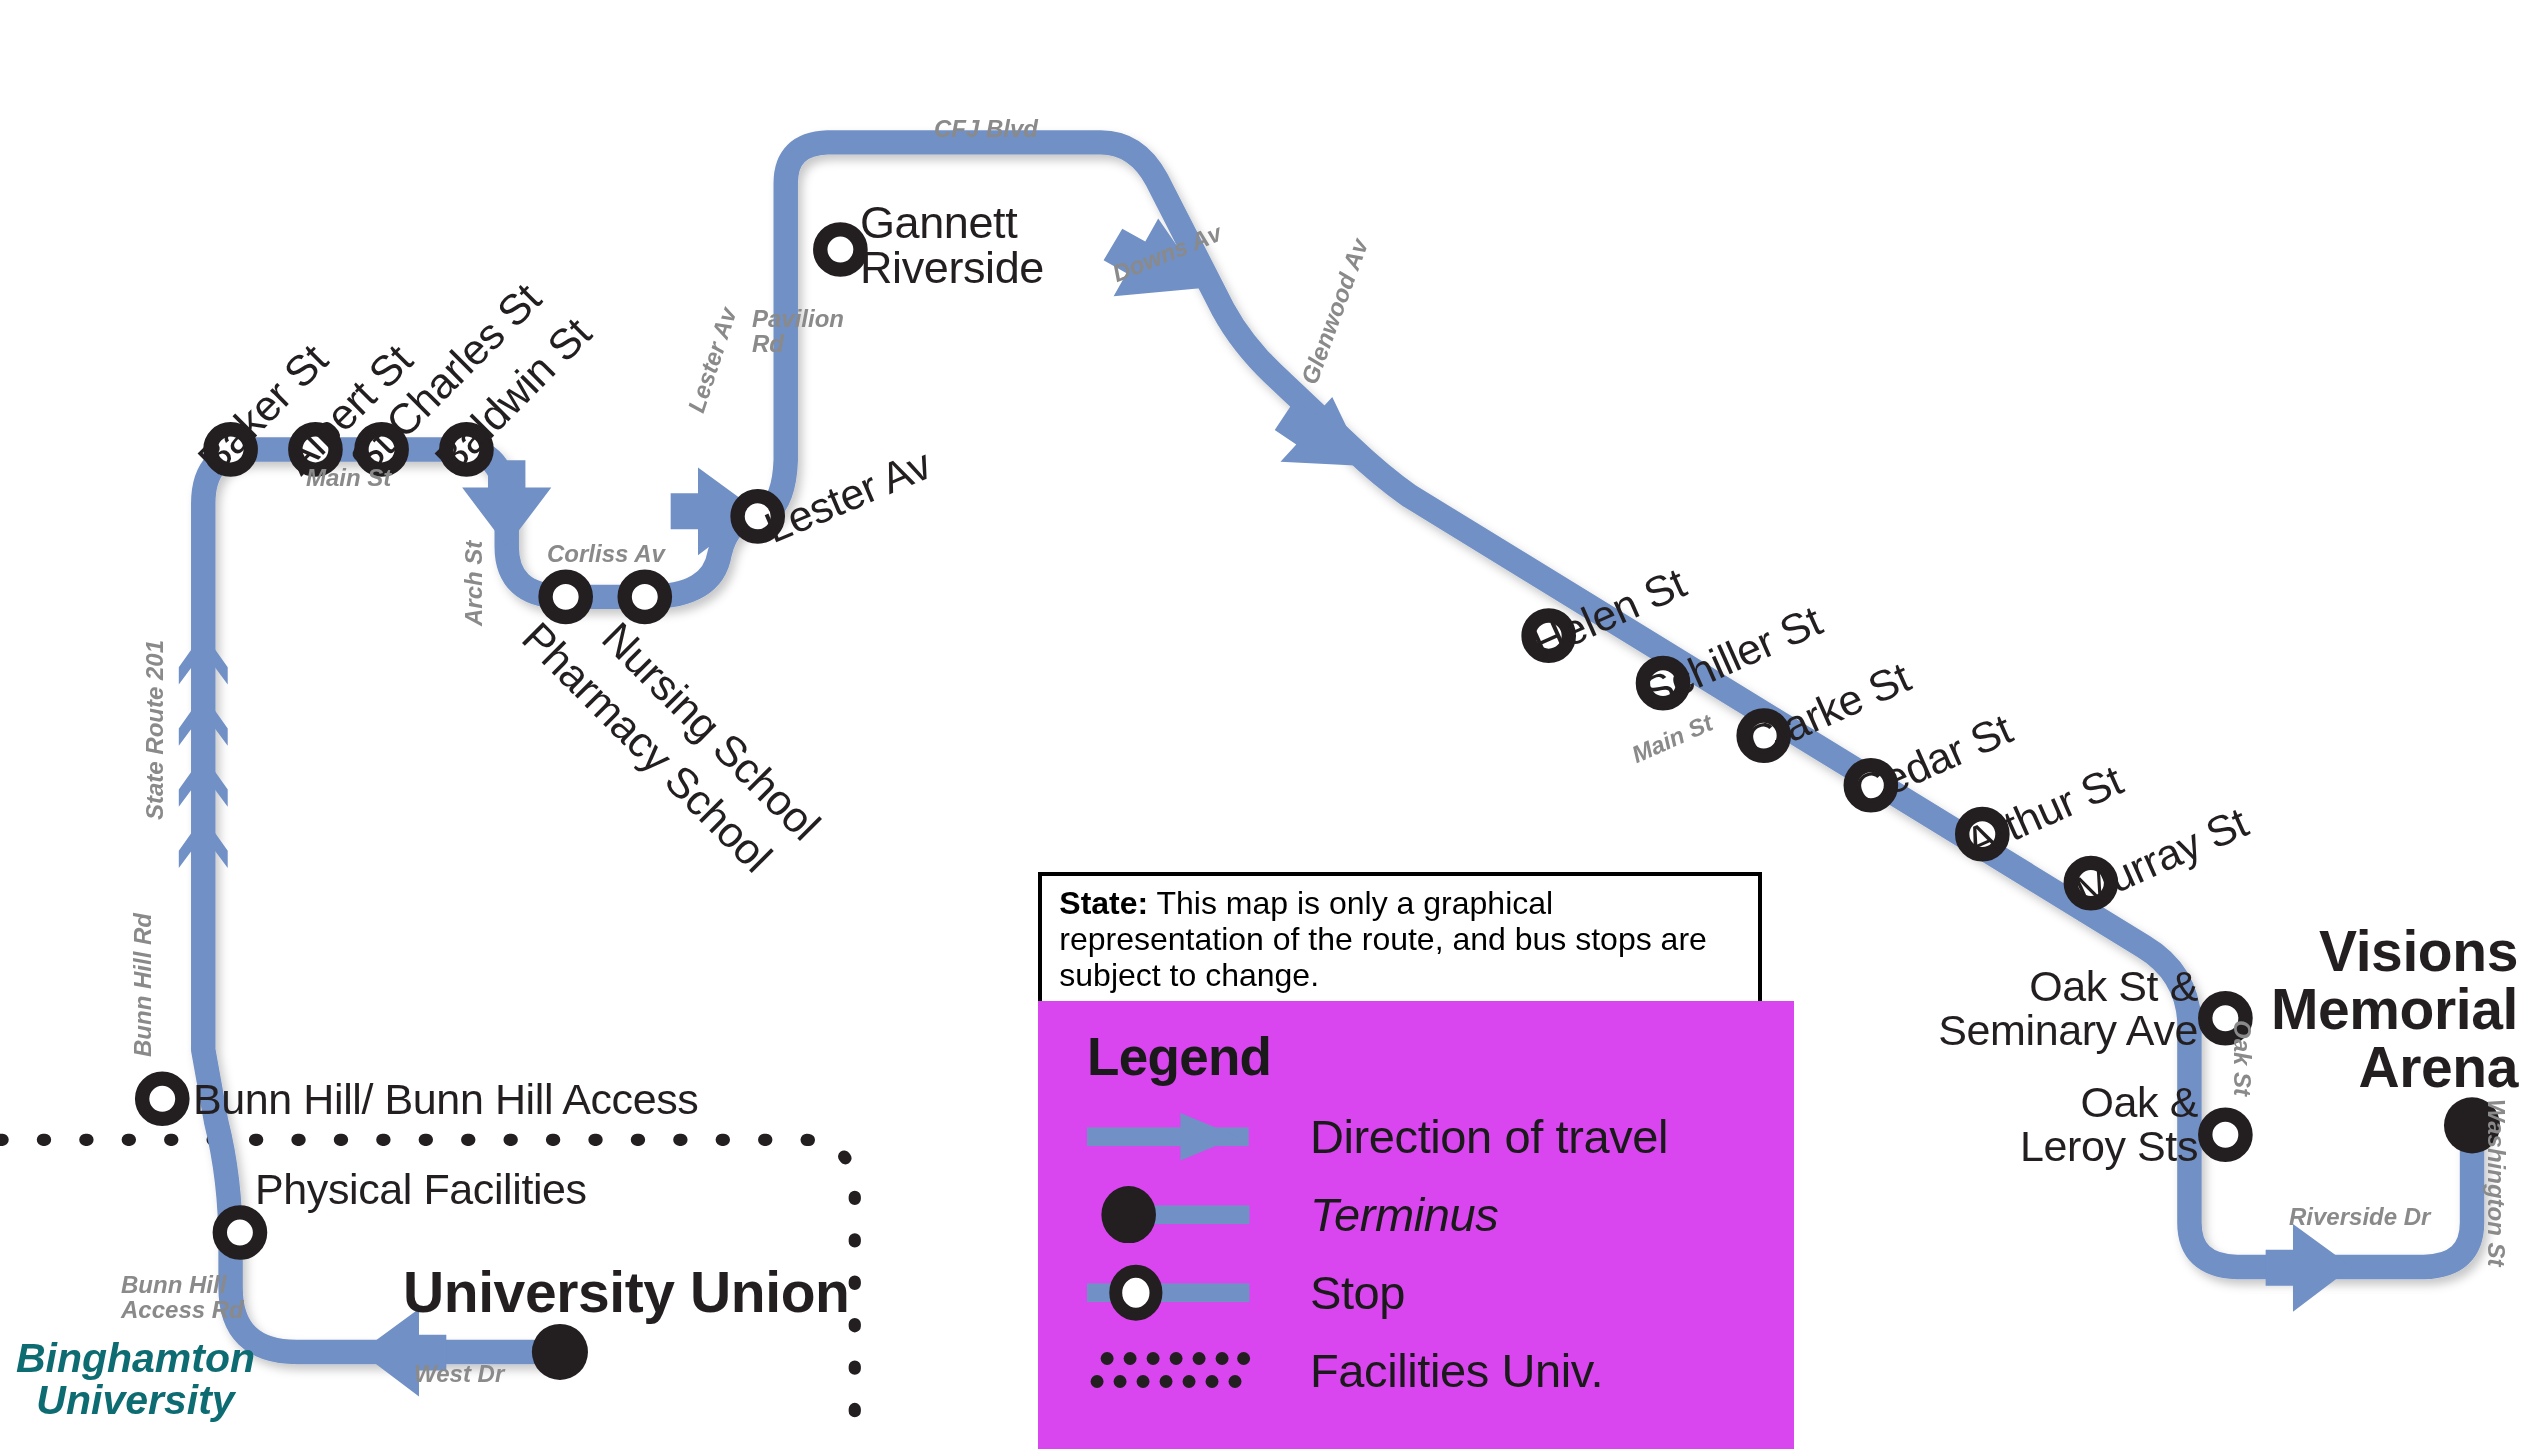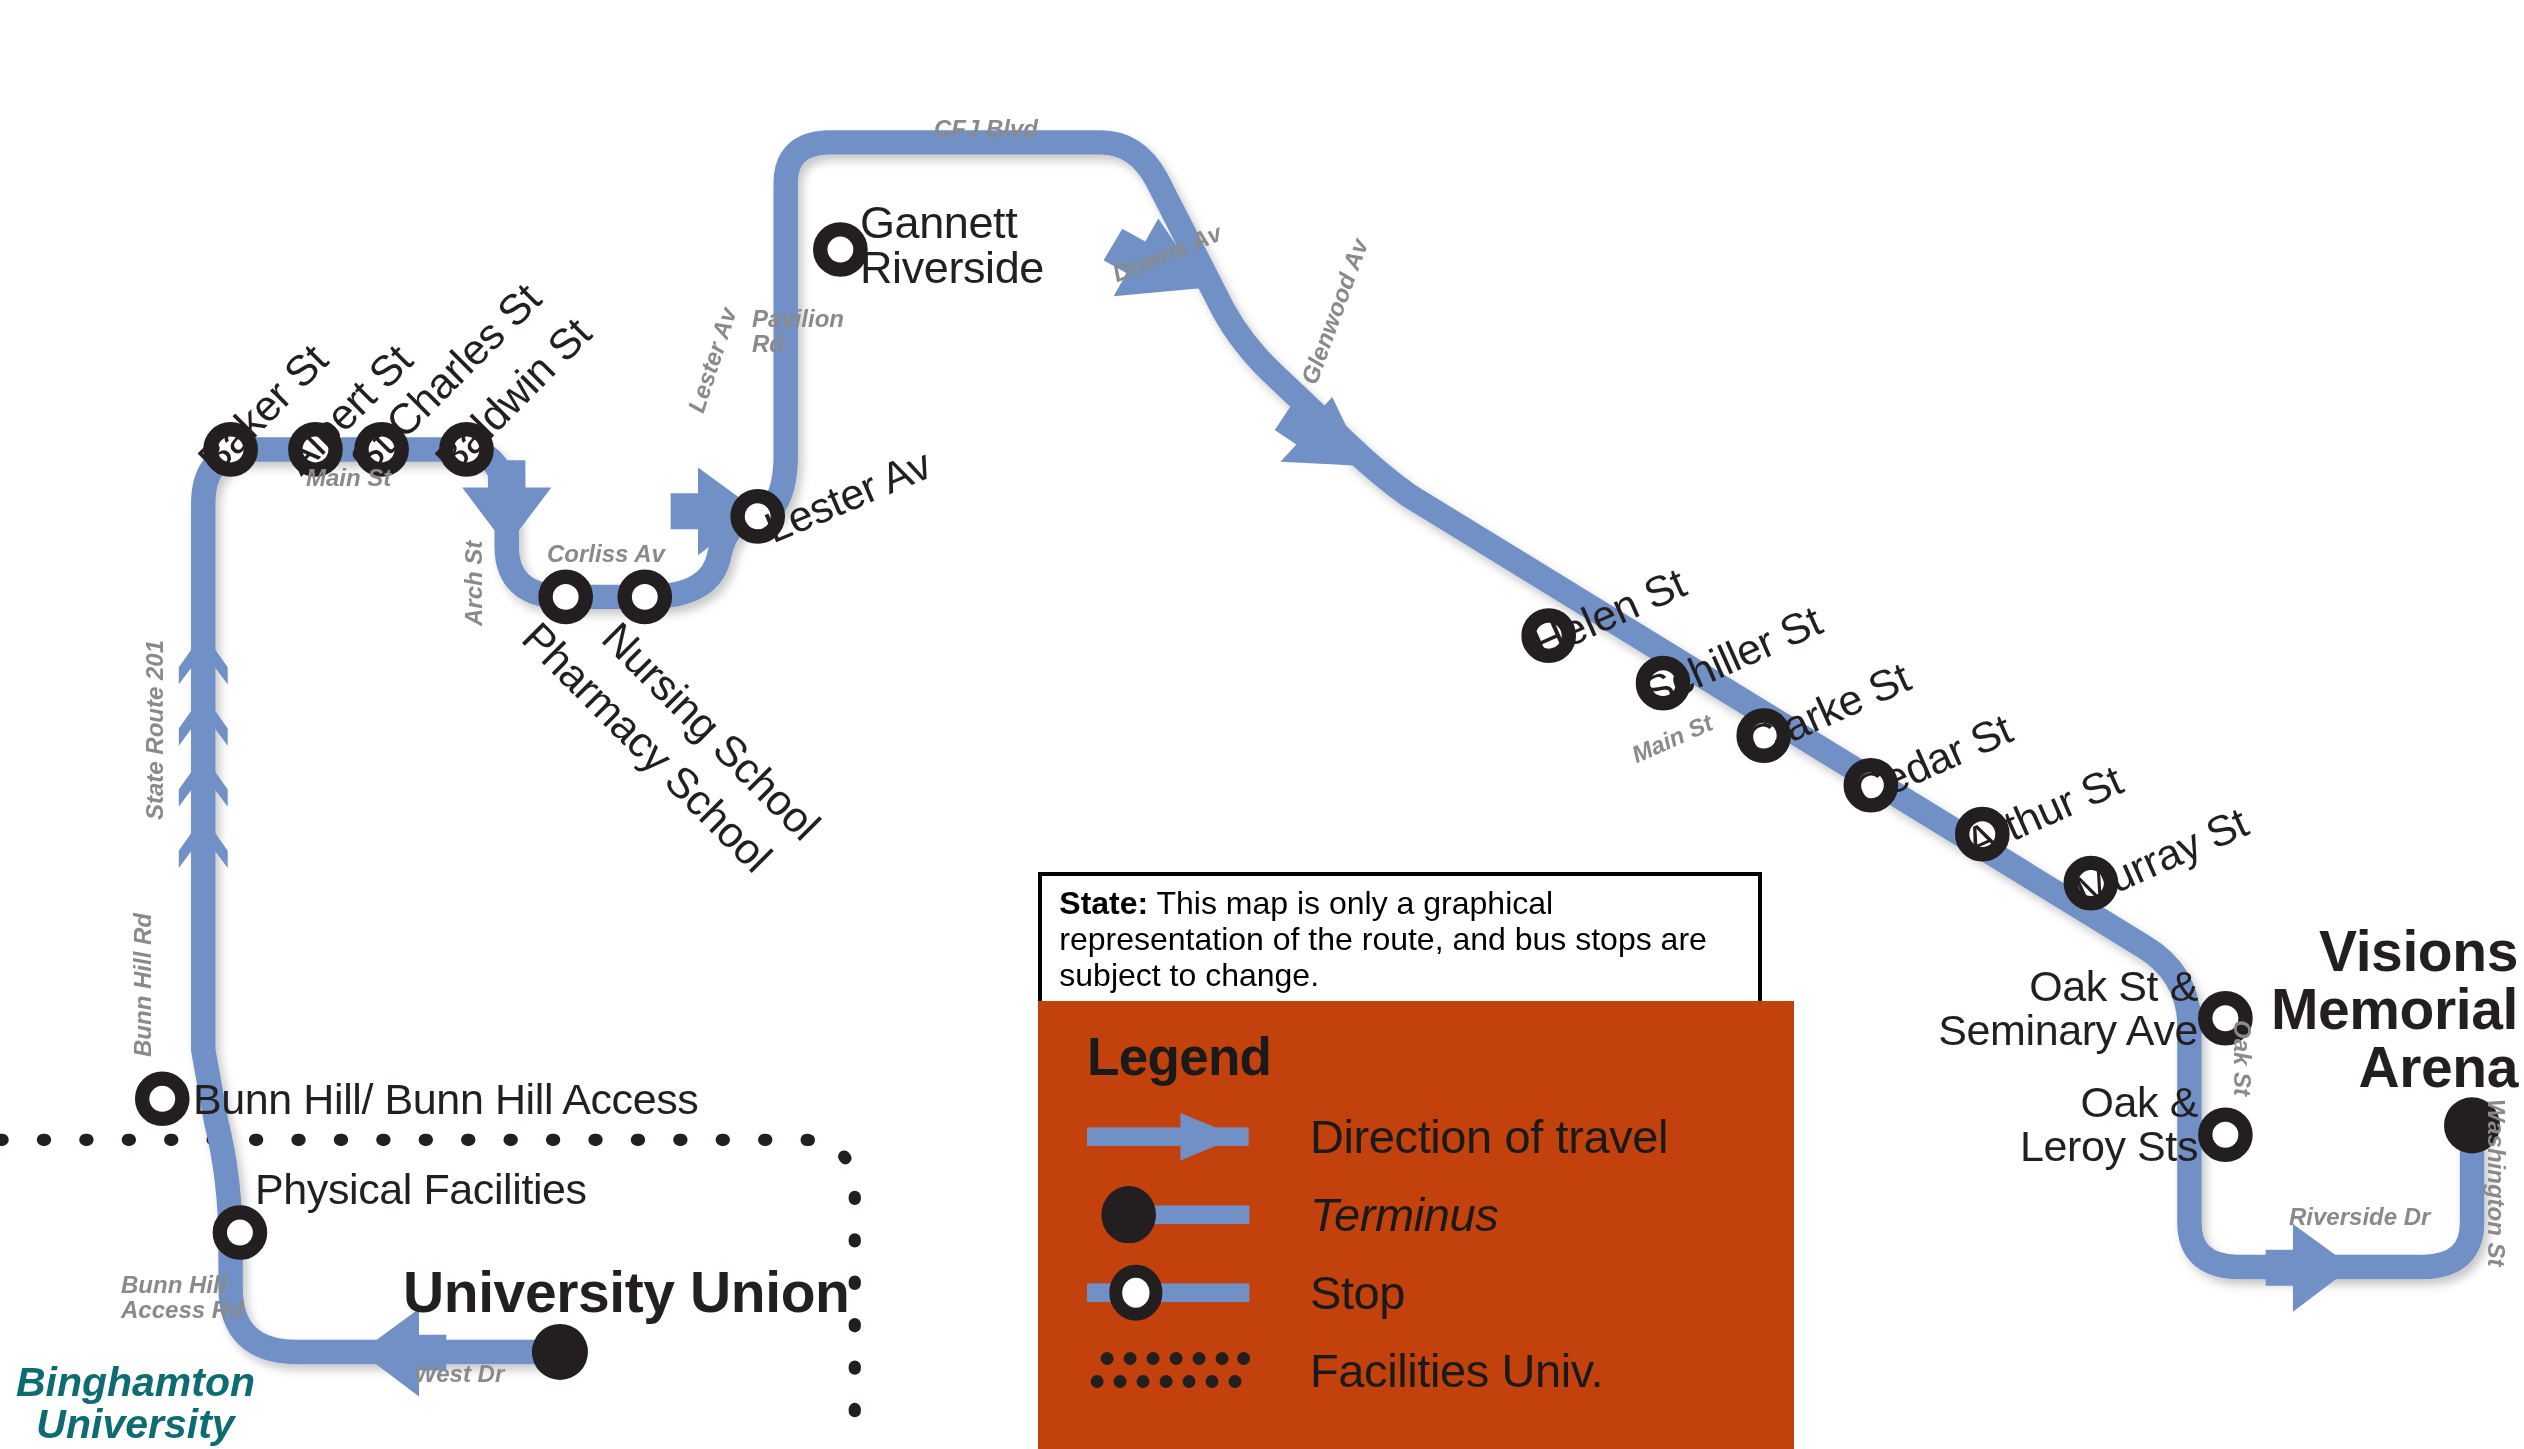--- a/index.html
+++ b/index.html
@@ -20,21 +20,21 @@
   #note-box{
     position:absolute;left:1038px;top:872px;width:724px;
     box-sizing:border-box;background:#ffffff;border:4.3px solid #000;
     padding:10px 14.4px 11.5px 17.3px;
   }
   #note-box .note-text{font-size:32px;line-height:1.12;color:#000;}
   #note-box .note-text b{font-weight:700;}
   
   #legend-panel{
     position:absolute;left:1038px;top:1001px;width:756px;height:448px;
-    background:#c2410c;
+    background:#d946ef;
   }
   #legend-title{position:absolute;left:49px;top:24.5px;font-size:53px;font-weight:700;color:#1a1a1a;letter-spacing:-0.7px;}
   .legend-row{position:absolute;left:49px;height:58px;}
   .legend-row .lgtext{position:absolute;left:223px;top:50%;transform:translateY(-50%);font-size:47px;color:#1a1a1a;letter-spacing:-0.4px;white-space:nowrap;}
   .lg-sym{position:absolute;left:0;top:50%;transform:translateY(-50%);width:194px;height:58px;}
 </style>
 </head>
 <body>
 
 <div id="map-root">
@@ -209,21 +209,21 @@
 
   <div class="street" style="left:129px;top:1057px;transform:rotate(-90deg);transform-origin:0 0;">Bunn Hill Rd</div>
 
   <div class="street" style="left:121px;top:1272px;line-height:1.06;">
     <div>Bunn Hill</div>
     <div>Access Rd</div>
   </div>
 
   <div class="street" style="left:414px;top:1360px;">West Dr</div>
 
-  <div class="lbl bu-wordmark" style="left:13px;top:1338px;text-align:center;width:245px;margin-top:24px;">
+  <div class="lbl bu-wordmark" style="left:13px;top:1338px;text-align:center;width:245px;">
     <div>Binghamton</div>
     <div>University</div>
   </div>
 
   <div id="note-box">
     <div class="note-text"><b>State:</b><span> This map is only a graphical representation of the route, and bus stops are subject to change.</span></div>
   </div>
 
   <div id="legend-panel">
     <div id="legend-title">Legend</div>

